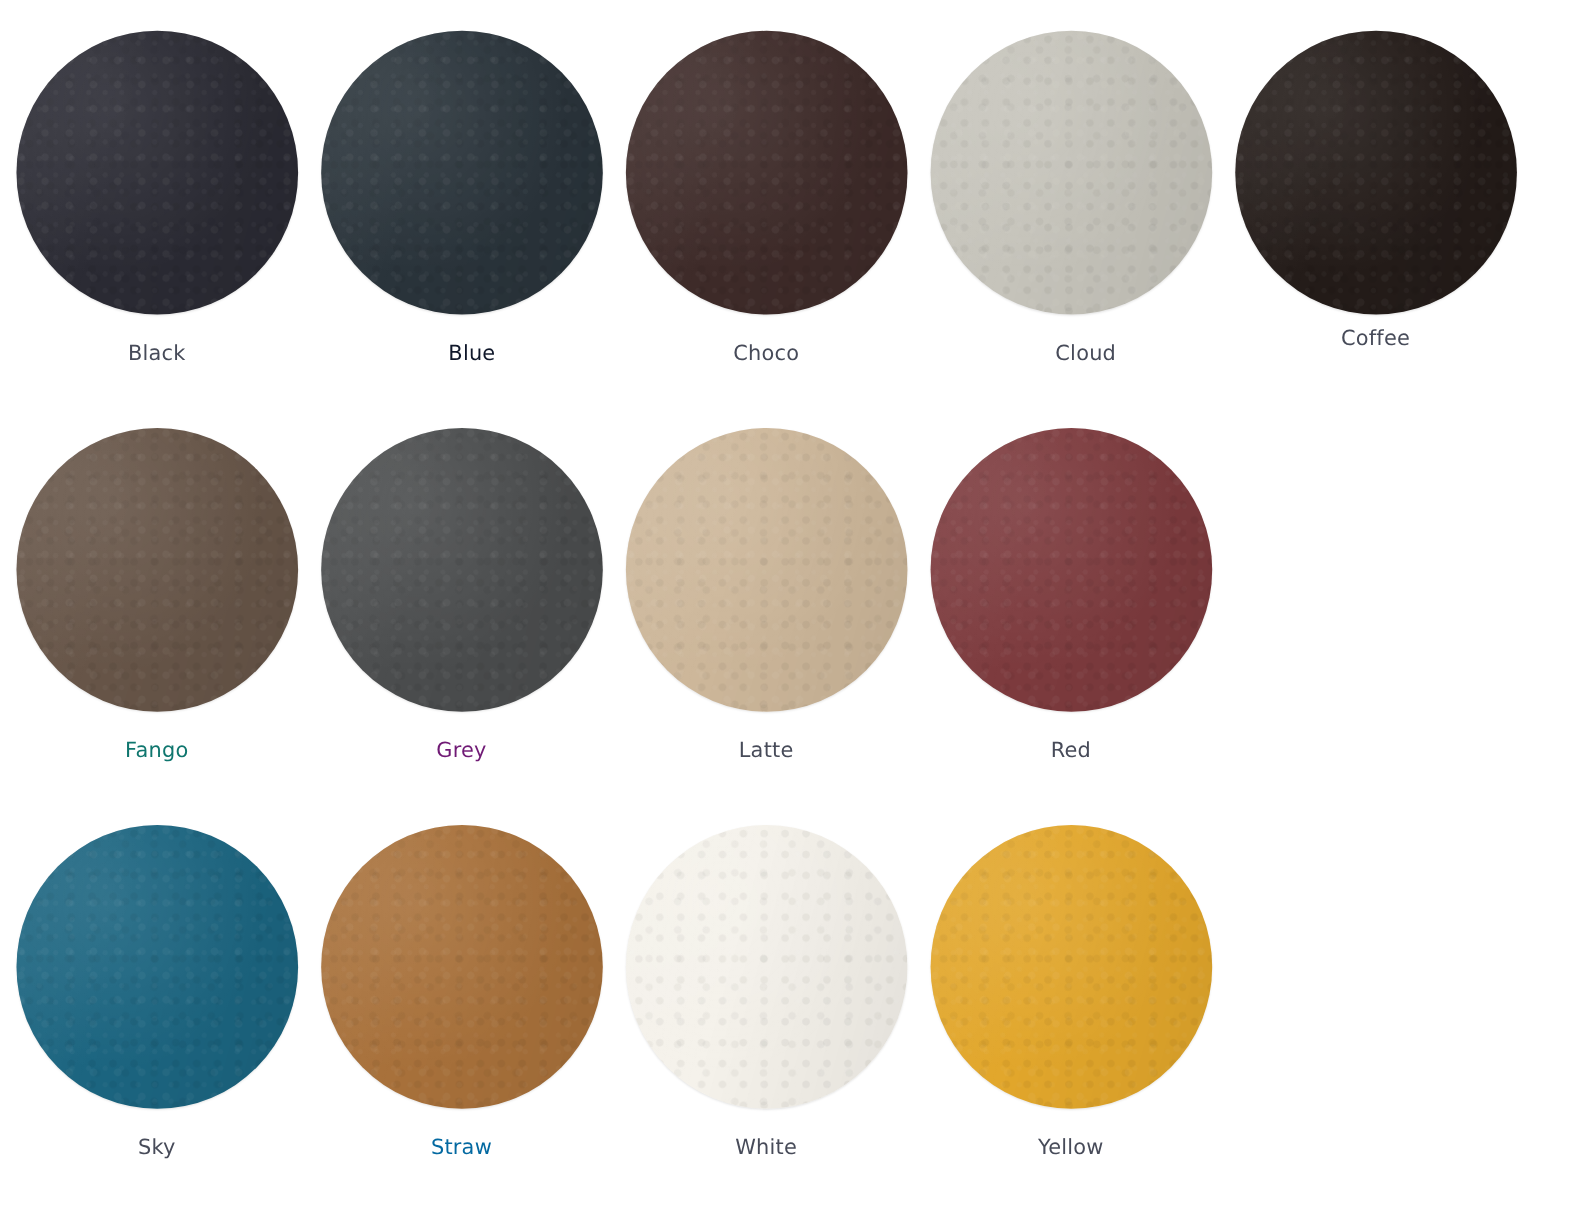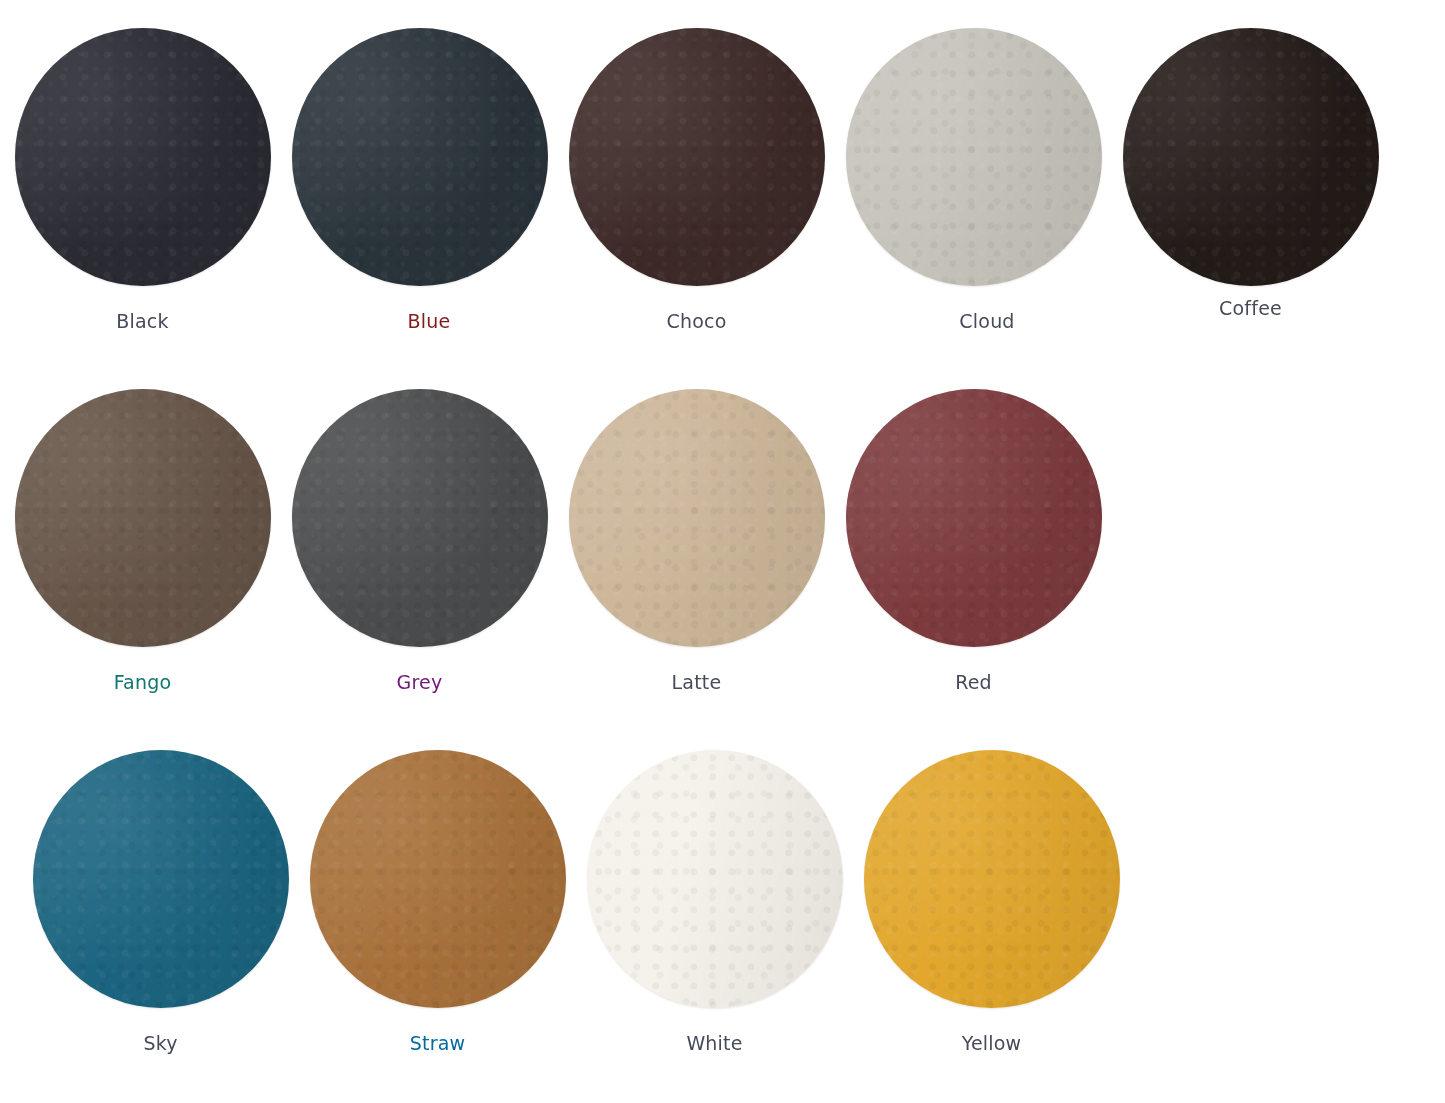--- a/index.html
+++ b/index.html
@@ -25,21 +25,21 @@
   }
 
   .swatch-row {
     display: flex;
     flex-direction: row;
     justify-content: flex-start;
     align-items: flex-start;
     height: 368px;
     padding-left: 4px;
   }
-  .swatch-row:last-child { height: 360px; margin-left: 18px; }
+  .swatch-row:last-child { height: 360px; }
 
   .swatch-cell {
     width: 277px;
     display: flex;
     flex-direction: column;
     align-items: center;
     position: relative;
   }
 
   .swatch-disc-wrap {
@@ -106,21 +106,21 @@
     <div class="swatch-cell">
       <div class="swatch-disc-wrap">
         <div class="swatch-disc" style="background-color: rgb(43, 43, 52);"></div>
       </div>
       <div class="swatch-label" style="color: rgb(71, 75, 89);">Black</div>
     </div>
     <div class="swatch-cell">
       <div class="swatch-disc-wrap">
         <div class="swatch-disc" style="background-color: rgb(42, 52, 59);"></div>
       </div>
-      <div class="swatch-label" style="color: #7f1d1d; margin-left: 19px;">Blue</div>
+      <div class="swatch-label" style="color: #0f172a; margin-left: 19px;">Blue</div>
     </div>
     <div class="swatch-cell">
       <div class="swatch-disc-wrap">
         <div class="swatch-disc" style="background-color: rgb(62, 43, 41);"></div>
       </div>
       <div class="swatch-label" style="color: rgb(71, 75, 89);">Choco</div>
     </div>
     <div class="swatch-cell">
       <div class="swatch-disc-wrap">
         <div class="swatch-disc" style="background-color: rgb(198, 196, 187);"></div>

